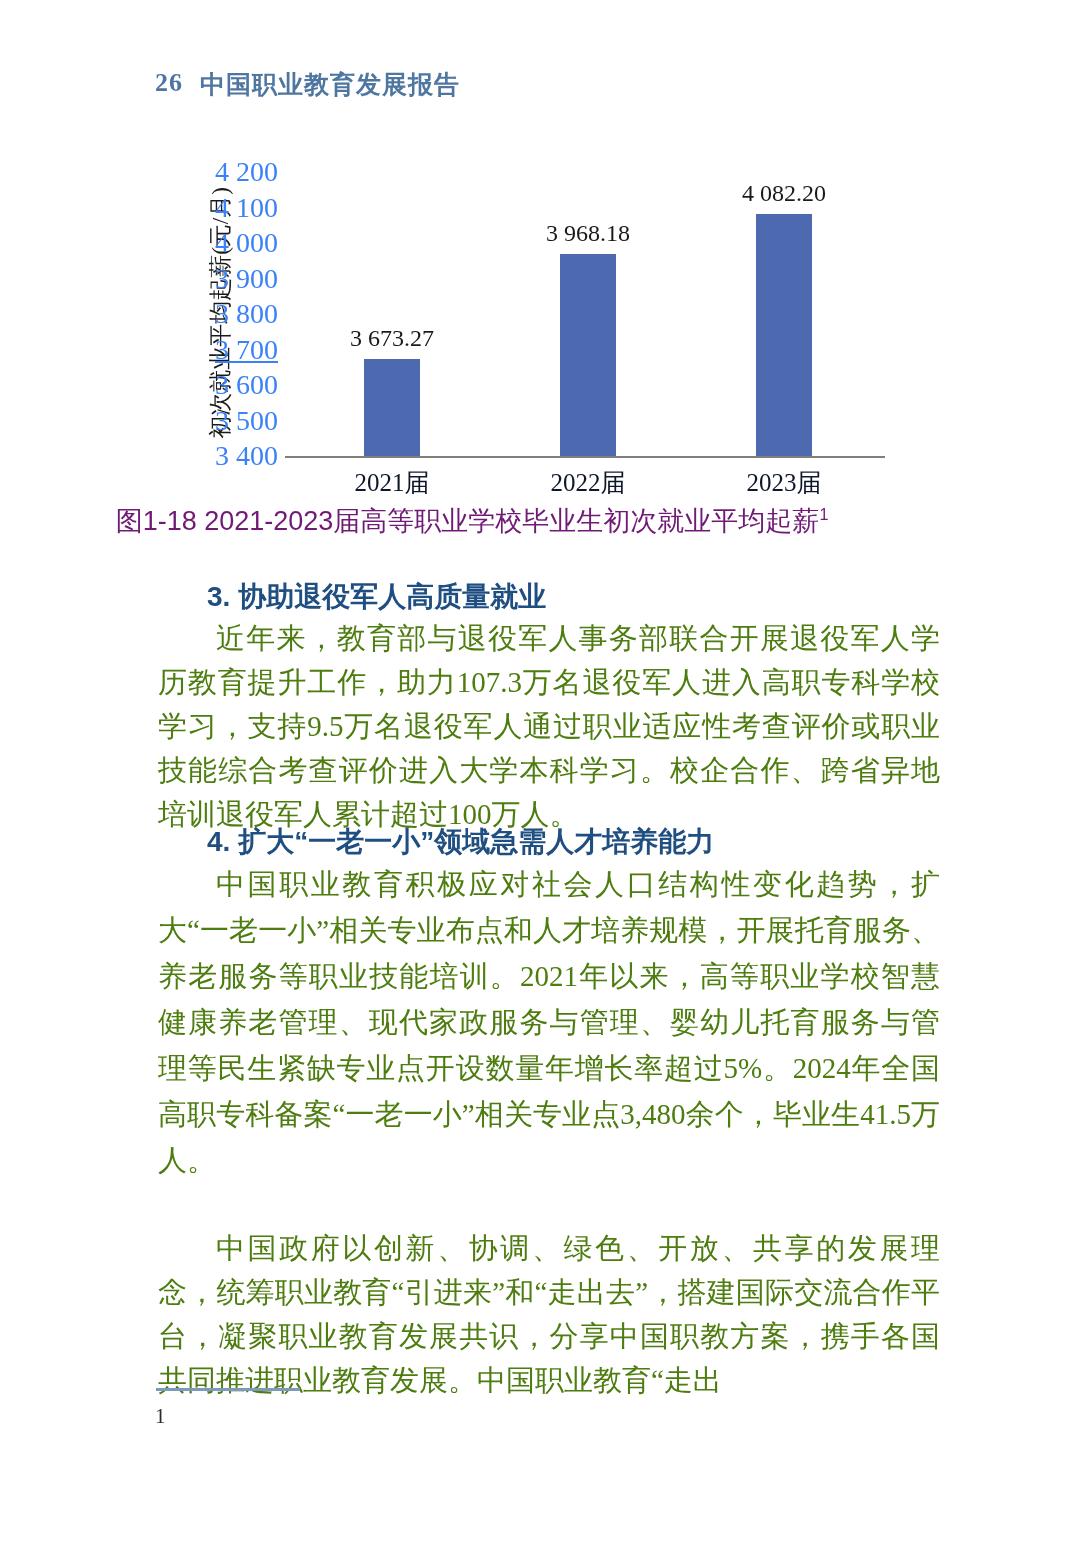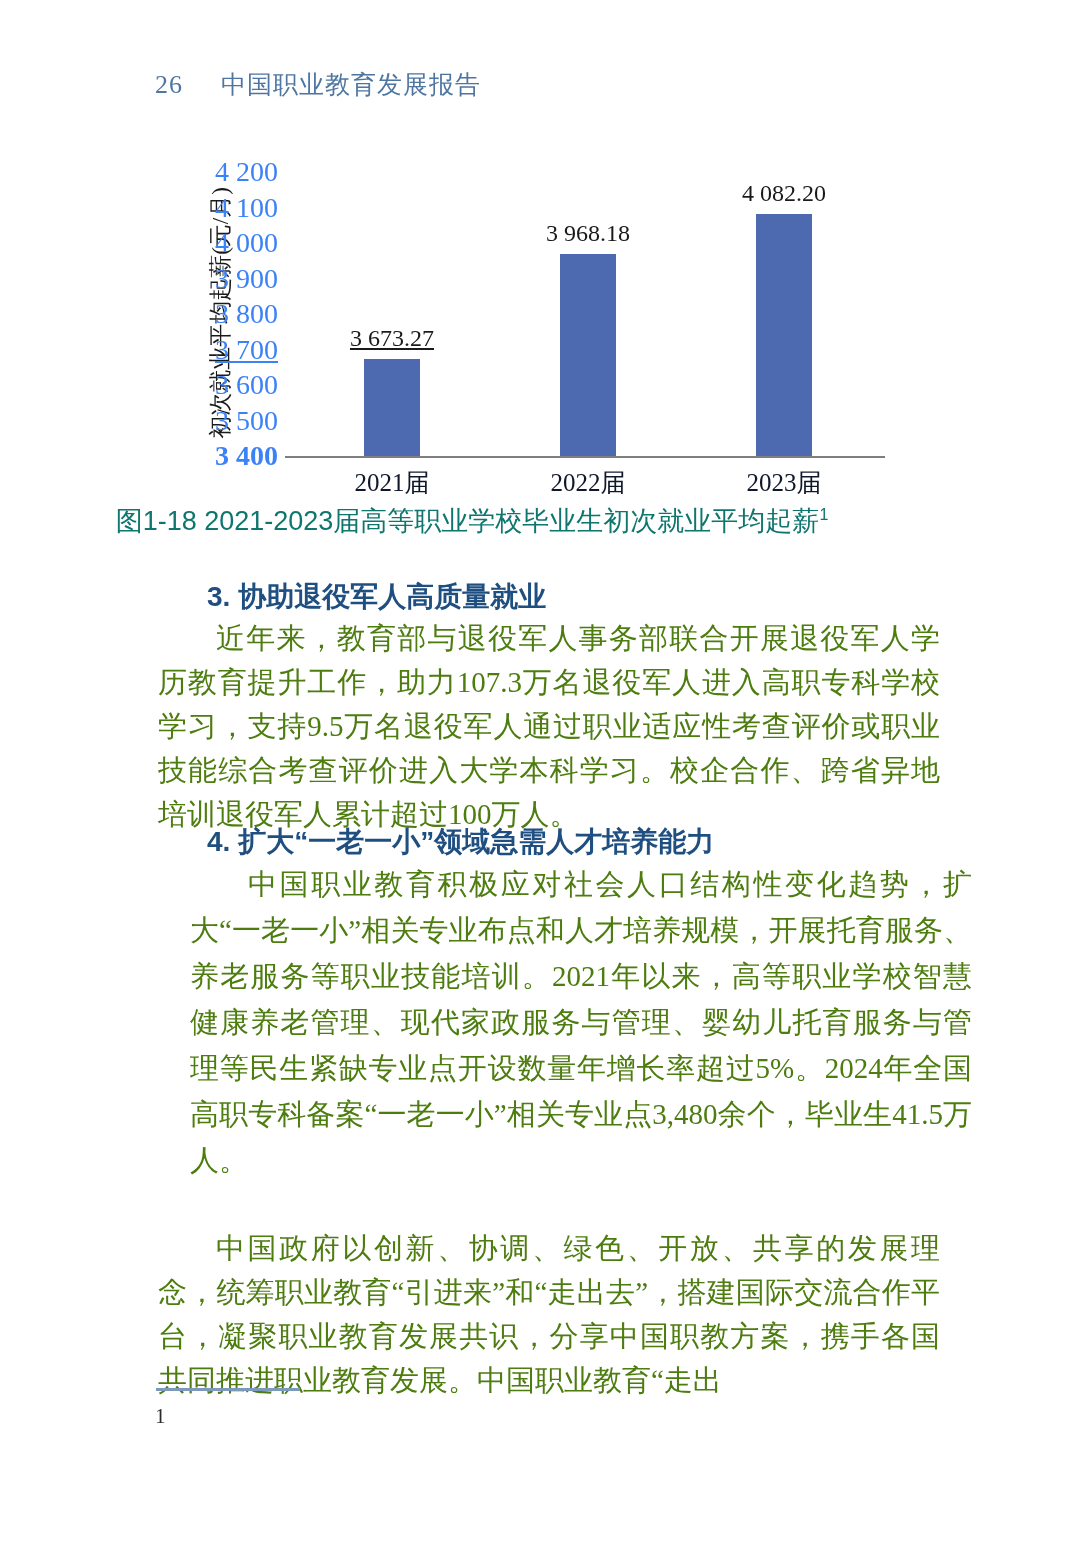--- a/index.html
+++ b/index.html
@@ -14,23 +14,24 @@
   }
 
   
   .header {
     position: absolute;
     left: 155px;
     top: 68px;
     font-size: 26px;
     color: #4E76A0;
     display: flex;
-    align-items: center;
-    gap: 38px;
+    align-items: flex-start;
+    gap: 17px;
     letter-spacing: 1px;
+    font-weight: bold;
   }
   .header .pageno { font-family: "Liberation Serif", serif; }
   .header .doctitle { font-family: "Liberation Sans", "DejaVu Sans", sans-serif; font-size: 25px; }
 
   
   .chart {
     position: absolute;
     left: 0; top: 127px;
     width: 1080px; height: 372px;
   }
@@ -68,21 +69,21 @@
     text-align: center; font-size: 25px; color: #0f172a;
   }
 
   
   .caption {
     position: absolute;
     left: 0; top: 503px; width: 944px;
     text-align: center;
     font-family: "Liberation Sans", "DejaVu Sans", sans-serif;
     font-size: 27px;
-    color: #0f766e;
+    color: #701a75;
   }
   .caption sup { font-size: 16px; }
 
   
   .sec-heading {
     position: absolute;
     left: 207px;
     font-family: "Liberation Sans", "DejaVu Sans", sans-serif;
     font-weight: bold;
     font-size: 28px;
@@ -104,21 +105,21 @@
   .para {
     position: absolute;
     left: 158px;
     width: 782px;
     font-size: 29px;
     line-height: 44px;
     text-align: justify;
     text-indent: 2em;
     color: #4d7c0f;
   }
-  .para-5 { line-height: 46px; margin-left: 32px; }
+  .para-5 { line-height: 46px; }
 
   
   .footnote-rule {
     position: absolute;
     left: 156px; top: 1388px;
     width: 144px; height: 3px;
     background: #7E9ABA;
   }
   .footnote {
     position: absolute;
@@ -137,31 +138,31 @@
 
   <div class="header">
     <span class="pageno">26</span>
     <span class="doctitle">中国职业教育发展报告</span>
   </div>
 
   <div class="chart" id="chart">
     <div class="y-title">初次就业平均起薪(元/月)</div>
     <div class="axis-line"></div>
 
-  <div class="ytick" style="top: 314px; font-weight: bold;">3 400</div>
+  <div class="ytick" style="top: 314px;">3 400</div>
       <div class="ytick" style="top: 278.5px;">3 500</div>
       <div class="ytick" style="top: 243px;">3 600</div>
       <div class="ytick" style="top: 207.5px; text-decoration: underline;">3 700</div>
       <div class="ytick" style="top: 172px;">3 800</div>
       <div class="ytick" style="top: 136.5px;">3 900</div>
       <div class="ytick" style="top: 101px;">4 000</div>
       <div class="ytick" style="top: 65.5px;">4 100</div>
       <div class="ytick" style="top: 30px;">4 200</div>
       <div class="bar" style="left: 364px; top: 231.989px; height: 97.0109px; background: rgb(77, 105, 176);"></div>
-      <div class="val-label" style="left: 307px; top: 197.989px; text-decoration: underline;">3 673.27</div>
+      <div class="val-label" style="left: 307px; top: 197.989px;">3 673.27</div>
       <div class="cat-label" style="left: 322px;">2021届</div>
       <div class="bar" style="left: 560px; top: 127.296px; height: 201.704px; background: rgb(77, 105, 176);"></div>
       <div class="val-label" style="left: 503px; top: 93.2961px;">3 968.18</div>
       <div class="cat-label" style="left: 518px;">2022届</div>
       <div class="bar" style="left: 756px; top: 86.819px; height: 242.181px; background: rgb(77, 105, 176);"></div>
       <div class="val-label" style="left: 699px; top: 52.819px;">4 082.20</div>
       <div class="cat-label" style="left: 714px;">2023届</div>
     </div>
 
   <div class="caption">

